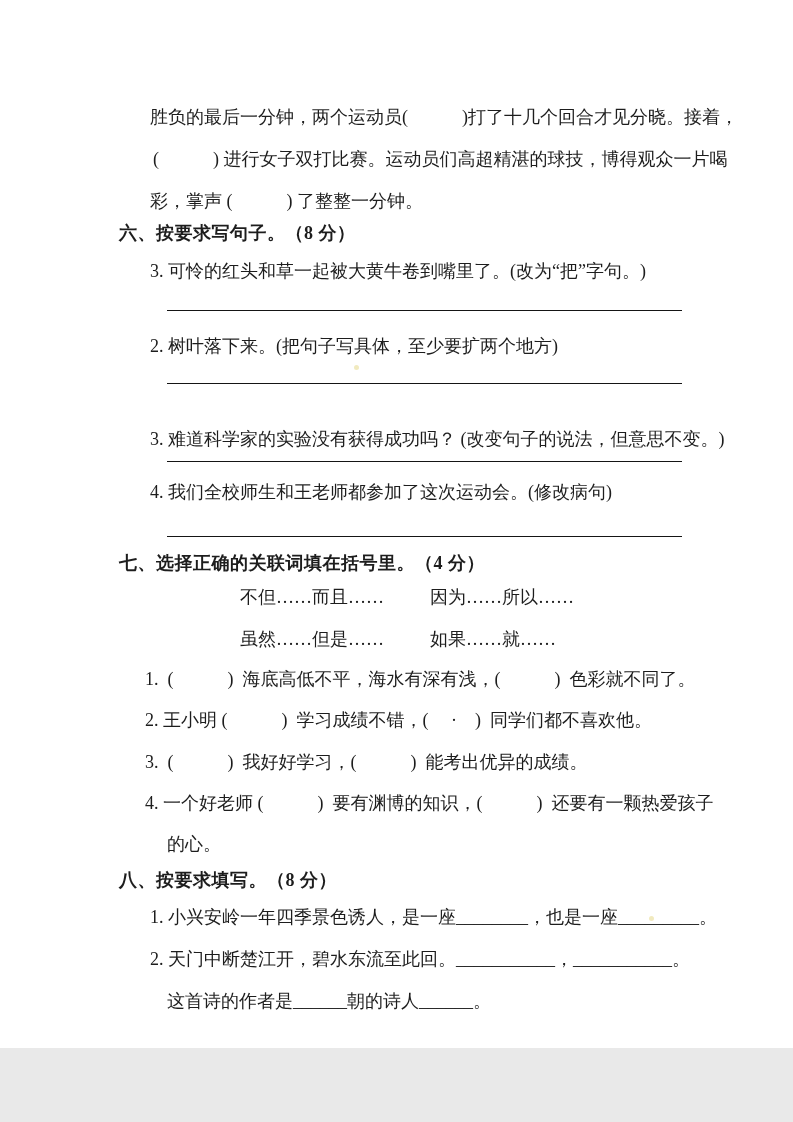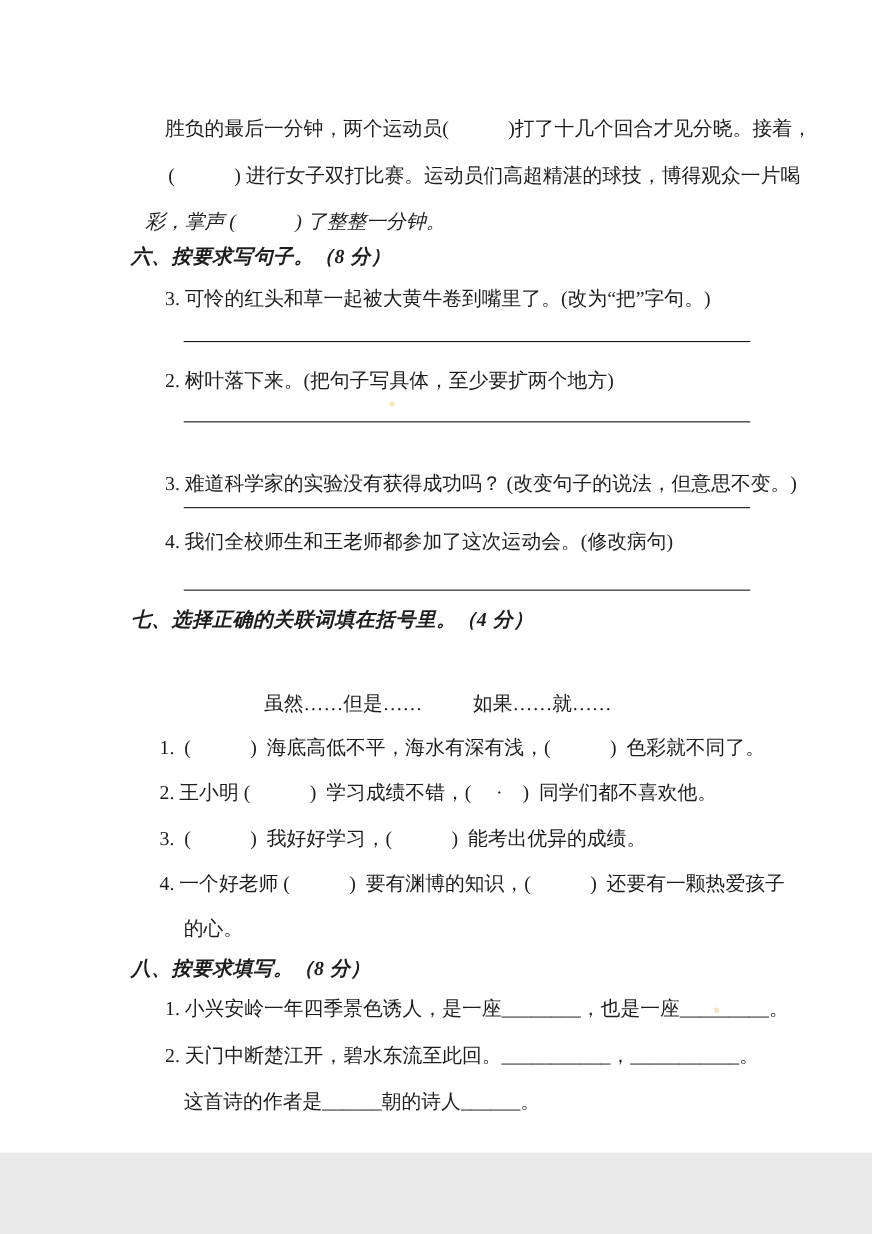--- a/index.html
+++ b/index.html
@@ -12,21 +12,21 @@
     font-family: "Liberation Serif", "DejaVu Serif", serif;
     color: #1d1d1d;
     overflow: hidden;
   }
   .row {
     position: absolute;
     font-size: 18px;
     line-height: 23px;
     white-space: pre;
   }
-  .heading { font-weight: bold; letter-spacing: 0.5px; font-style: italic; }
+  .heading { font-weight: bold; letter-spacing: 0.5px; }
   .rule {
     position: absolute;
     left: 167px;
     width: 515px;
     height: 0;
     border-top: 1.7px solid #151515;
   }
   .opt-gap { display: inline-block; width: 46px; }
   .speck {
     position: absolute;
@@ -36,38 +36,39 @@
     opacity: 0.9;
   }
 </style>
 </head>
 <body>
 
 <div class="page">
 
   <div class="row" style="left:150px; top:106px;">胜负的最后一分钟，两个运动员(　　　)打了十几个回合才见分晓。接着，</div>
   <div class="row" style="left:153px; top:148px;">(　　　) 进行女子双打比赛。运动员们高超精湛的球技，博得观众一片喝</div>
-  <div class="row" style="left:132px; top:190px;font-style:italic;">彩，掌声 (　　　) 了整整一分钟。</div>
+  <div class="row" style="left:150px; top:190px;">彩，掌声 (　　　) 了整整一分钟。</div>
 
   <div class="row heading" style="left:119px; top:222px;">六、按要求写句子。（8 分）</div>
 
   <div class="row" style="left:150px; top:260px;">3. 可怜的红头和草一起被大黄牛卷到嘴里了。(改为“把”字句。)</div>
   <div class="rule" style="top:310px;"></div>
 
   <div class="row" style="left:150px; top:335px;">2. 树叶落下来。(把句子写具体，至少要扩两个地方)</div>
   <div class="rule" style="top:383px;"></div>
 
   <div class="row" style="left:150px; top:428px;text-align:center;">3. 难道科学家的实验没有获得成功吗？ (改变句子的说法，但意思不变。)</div>
   <div class="rule" style="top:461px;"></div>
 
   <div class="row" style="left:150px; top:481px;">4. 我们全校师生和王老师都参加了这次运动会。(修改病句)</div>
   <div class="rule" style="top:536px;"></div>
 
   <div class="row heading" style="left:119px; top:552px;">七、选择正确的关联词填在括号里。（4 分）</div>
 
+  <div class="row" style="left:240px; top:586px;"><span>不但……而且……</span><span class="opt-gap"></span><span>因为……所以……</span></div>
   <div class="row" style="left:240px; top:628px;"><span>虽然……但是……</span><span class="opt-gap"></span><span>如果……就……</span></div>
 
   <div class="row" style="left:145px; top:668px;">1.  (　　　)  海底高低不平，海水有深有浅，(　　　)  色彩就不同了。</div>
   <div class="row" style="left:145px; top:709px;">2. 王小明 (　　　)  学习成绩不错，(　 ·　)  同学们都不喜欢他。</div>
   <div class="row" style="left:145px; top:751px;text-align:center;">3.  (　　　)  我好好学习，(　　　)  能考出优异的成绩。</div>
   <div class="row" style="left:145px; top:792px;">4. 一个好老师 (　　　)  要有渊博的知识，(　　　)  还要有一颗热爱孩子</div>
   <div class="row" style="left:167px; top:833px;">的心。</div>
 
   <div class="row heading" style="left:119px; top:869px;">八、按要求填写。（8 分）</div>
 

